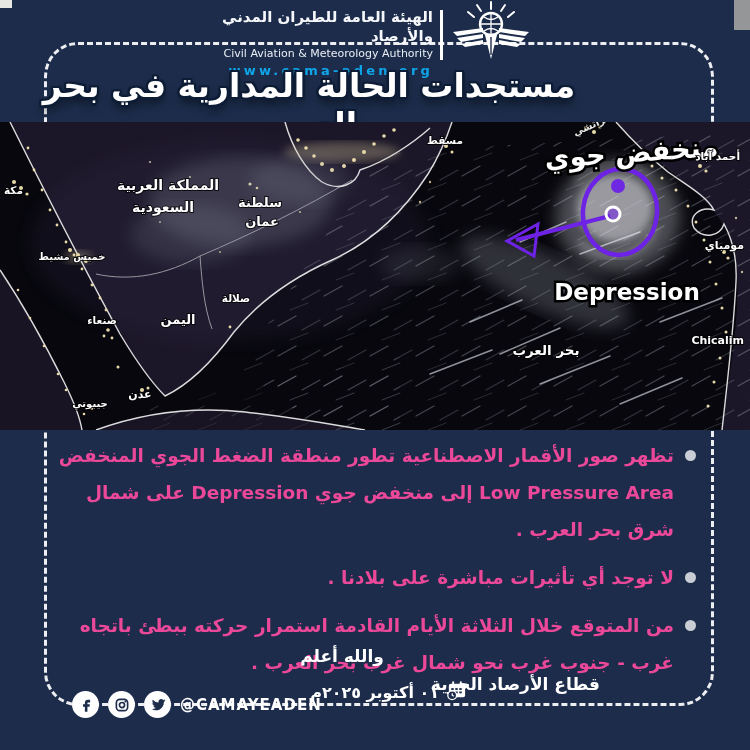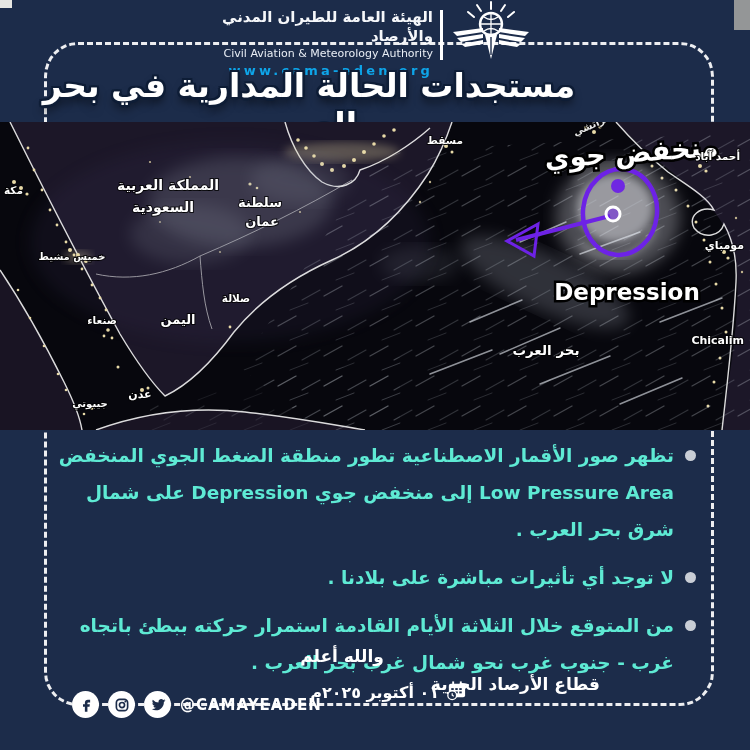--- a/index.html
+++ b/index.html
@@ -35,21 +35,21 @@
   
   .map-wrap{position:absolute;top:122px;left:0;width:750px;height:308px;background:#06060c;}
   .map-wrap svg{display:block;}
   .map-wrap text{font-family:"DejaVu Sans",sans-serif;font-weight:bold;fill:#fff;
     paint-order:stroke;stroke:rgba(0,0,0,.75);stroke-width:2px;}
   text.big-label{stroke:#000;stroke-width:5px;}
   
   .bullets{position:absolute;top:437px;right:54px;left:52px;direction:rtl;}
   .bullet{display:flex;align-items:flex-start;gap:11px;margin-bottom:11px;}
   .bullet-dot{flex:0 0 auto;width:11px;height:11px;border-radius:50%;background:#c9ced6;margin-top:13px;}
-  .bullet-text{font-size:18.5px;font-weight:bold;line-height:2.0;text-align:right;color:#5eead4;}
+  .bullet-text{font-size:18.5px;font-weight:bold;line-height:2.0;text-align:right;color:#ec4899;}
   .closing{position:absolute;top:646px;left:0;width:684px;text-align:center;
     font-size:17px;font-weight:bold;}
   
   .sector{position:absolute;top:674px;right:150px;font-size:17px;font-weight:bold;direction:rtl;}
   .date-wrap{position:absolute;top:680px;right:283px;direction:rtl;display:flex;align-items:center;gap:7px;}
   .date-text{font-size:16px;font-weight:bold;}
   .social{position:absolute;top:691px;left:72px;display:flex;align-items:center;gap:9px;}
   .s-icon{width:27px;height:27px;border-radius:50%;background:#fff;display:flex;
     align-items:center;justify-content:center;cursor:pointer;}
   .handle{font-size:15px;font-weight:bold;letter-spacing:1px;cursor:pointer;}

